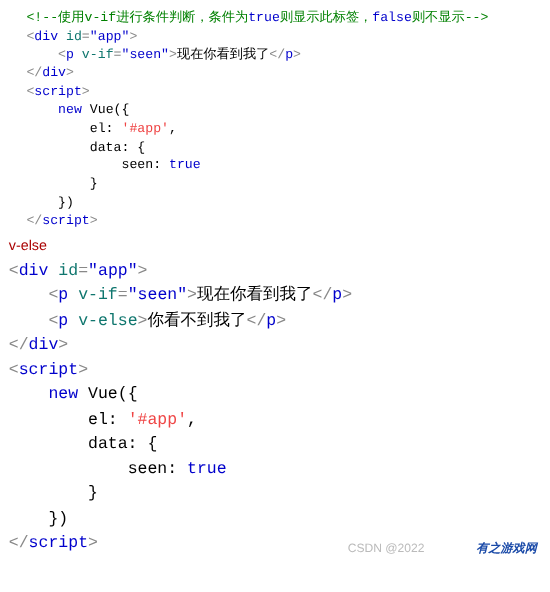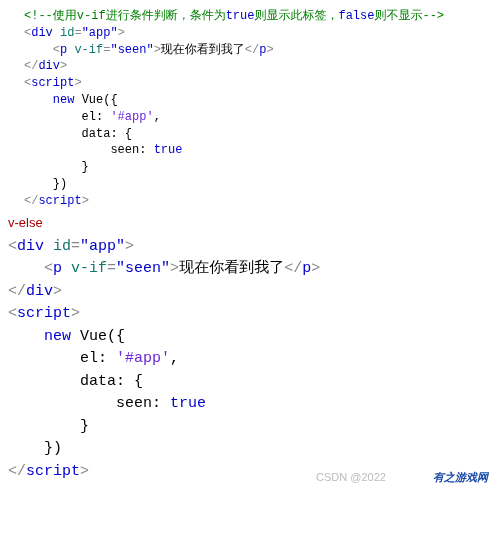--- a/index.html
+++ b/index.html
@@ -13,21 +13,21 @@
     width: 500px;
     box-sizing: border-box;
     position: relative;
   }
   .block1 { font-size: 12px; margin-left: 16px; }
   .block2 { font-size: 15px; line-height: 1.5; }
   .gray { color: #888; }
   .blue { color: #0000cc; }
   .green { color: #008000; }
   .red { color: #0f766e; }
-  .darkred { color: #6d28d9; }
+  .darkred { color: #ef4444; }
   .black { color: #000; }
   .line { white-space: pre; }
   .section-label {
     font-family: sans-serif;
     font-size: 13px;
     color: #a00;
     margin: 4px 0;
   }
   .watermark {
     position: absolute;
@@ -60,20 +60,21 @@
 <div class="line">        <span class="black">}</span></div>
 <div class="line">    <span class="black">})</span></div>
 <div class="line"><span class="gray">&lt;/</span><span class="blue">script</span><span class="gray">&gt;</span></div>
 </div>
 
 <div class="section-label">v-else</div>
 
 <div class="block2">
 <div class="line"><span class="gray">&lt;</span><span class="blue">div</span> <span class="red">id</span><span class="gray">=</span><span class="blue">"app"</span><span class="gray">&gt;</span></div>
 <div class="line">    <span class="gray">&lt;</span><span class="blue">p</span> <span class="red">v-if</span><span class="gray">=</span><span class="blue">"seen"</span><span class="gray">&gt;</span><span class="black">现在你看到我了</span><span class="gray">&lt;/</span><span class="blue">p</span><span class="gray">&gt;</span></div>
+<div class="line">    <span class="gray">&lt;</span><span class="blue">p</span> <span class="red">v-else</span><span class="gray">&gt;</span><span class="black">你看不到我了</span><span class="gray">&lt;/</span><span class="blue">p</span><span class="gray">&gt;</span></div>
 <div class="line"><span class="gray">&lt;/</span><span class="blue">div</span><span class="gray">&gt;</span></div>
 <div class="line"><span class="gray">&lt;</span><span class="blue">script</span><span class="gray">&gt;</span></div>
 <div class="line">    <span class="blue">new</span> <span class="black">Vue</span><span class="black">({</span></div>
 <div class="line">        <span class="black">el:</span> <span class="darkred">'#app'</span><span class="black">,</span></div>
 <div class="line">        <span class="black">data:</span> <span class="black">{</span></div>
 <div class="line">            <span class="black">seen:</span> <span class="blue">true</span></div>
 <div class="line">        <span class="black">}</span></div>
 <div class="line">    <span class="black">})</span></div>
 <div class="line"><span class="gray">&lt;/</span><span class="blue">script</span><span class="gray">&gt;</span></div>
 </div>

